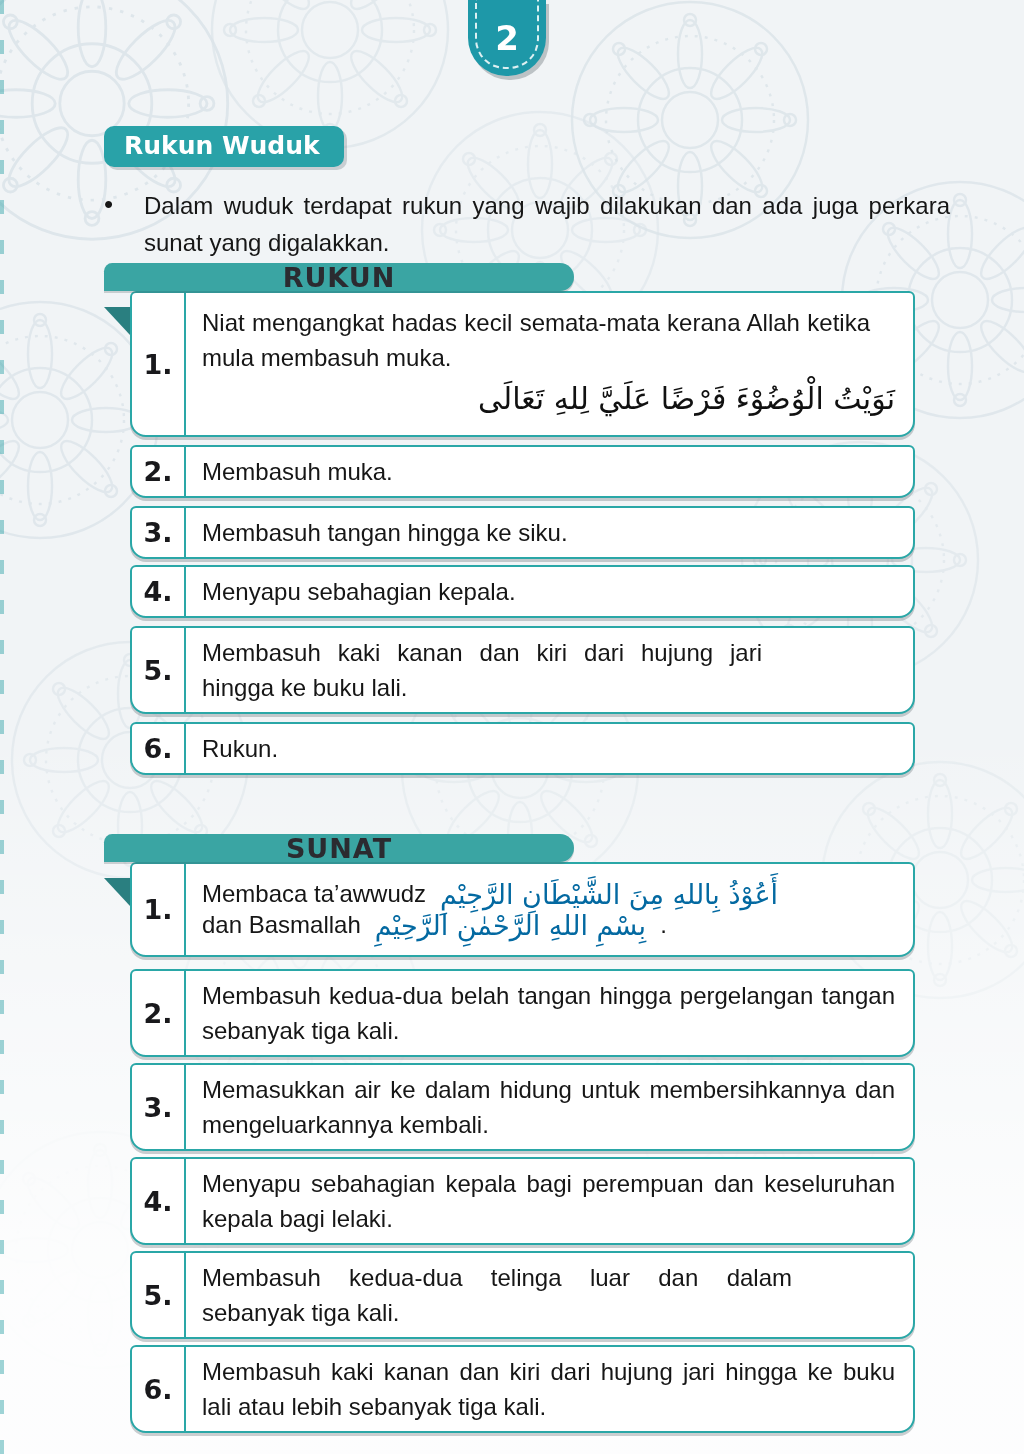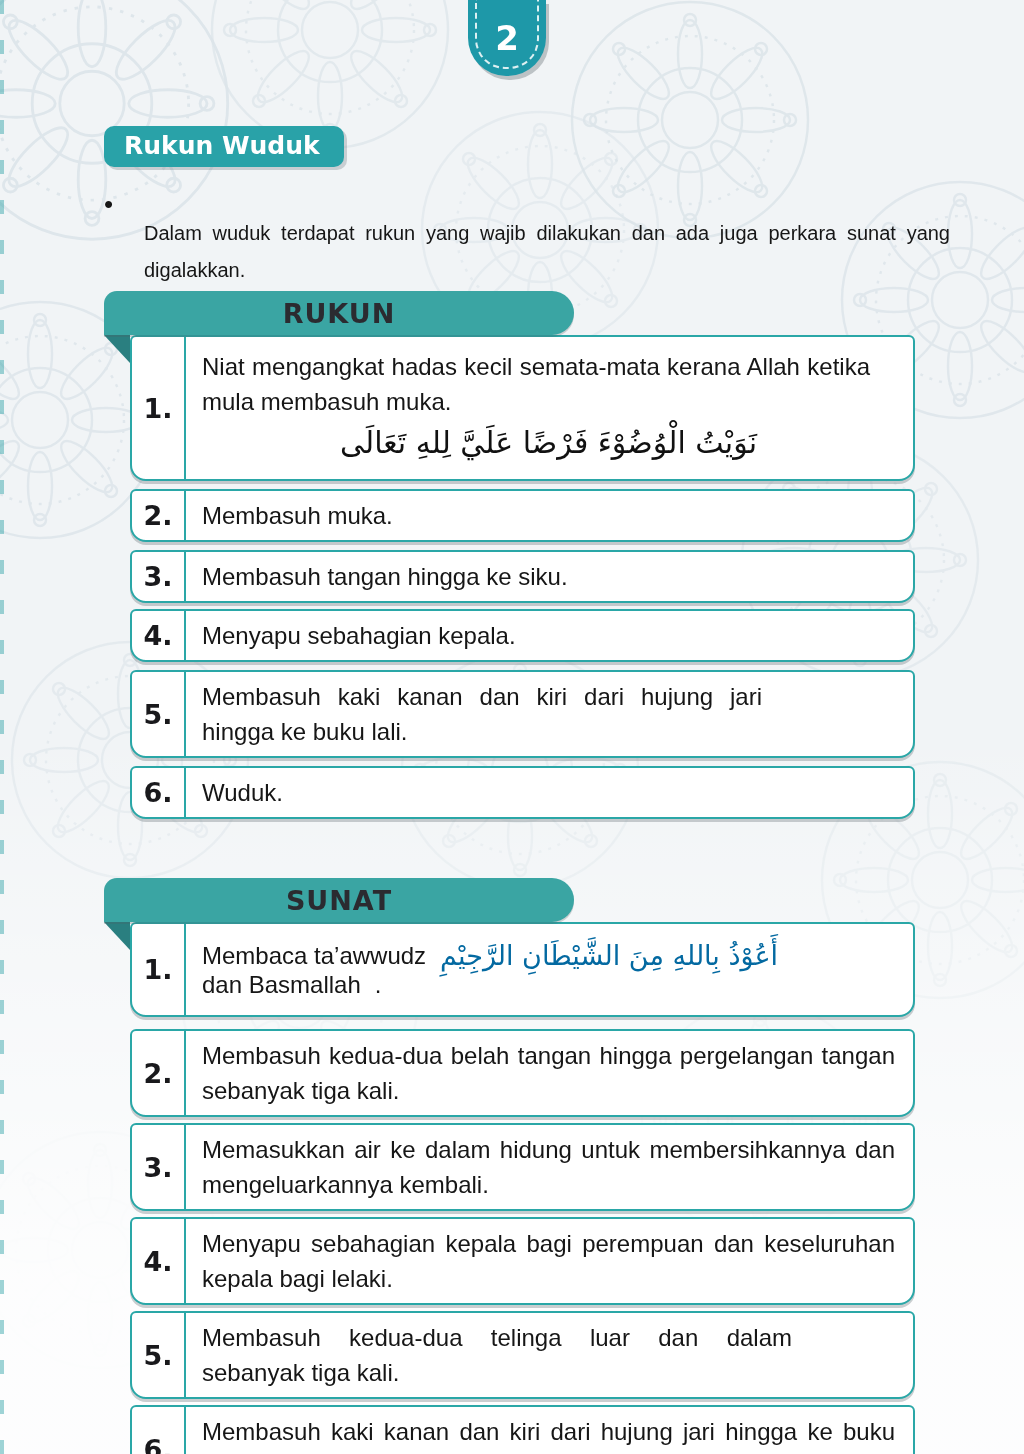--- a/index.html
+++ b/index.html
@@ -37,26 +37,26 @@
   
   .content { position:relative; z-index:2; padding:126px 0 0 104px; width:1024px; }
   .title-tag {
     display:inline-block; background:#29a2a8; color:#fff;
     font-weight:bold; font-size:25px; padding:5px 24px 7px 20px;
     border-radius:10px; box-shadow:3px 3px 0 rgba(110,120,125,.3);
     font-family:"DejaVu Sans", sans-serif;
   }
   .intro { display:flex; margin-top:20px; width:846px; }
   .intro .bullet { font-size:26px; width:40px; flex:none; padding-top:2px; }
-  .intro .txt { font-size:20px; line-height:37px; text-align:justify;margin-top:28px; }
+  .intro .txt { font-size:24px; line-height:37px; text-align:justify; }
   
   .section { position:relative; margin-top:2px; }
   .section.sunat { margin-top:59px; }
   .tab {
-    width:470px; height:44px; background:#3aa5a3;
+    width:470px; height:28px; background:#3aa5a3;
     border-radius:14px 24px 24px 0;
     display:flex; align-items:center; justify-content:center;
     box-shadow:0 2px 0 rgba(80,90,95,.25);
     position:relative; z-index:2;
   }
   .tab .tab-label {
     font-family:"DejaVu Sans", sans-serif; font-weight:bold;
     font-size:27px; letter-spacing:1px; color:#2b2b30;
   }
   .fold {
@@ -73,21 +73,21 @@
   }
   .item-box .num {
     width:54px; flex:none; border-right:2px solid #2aa7a7;
     display:flex; align-items:center; justify-content:center;
     font-family:"DejaVu Sans", sans-serif; font-weight:bold; font-size:27px; color:#19191c;
   }
   .item-box .cell { flex:1; padding:7px 18px 7px 16px; display:flex; flex-direction:column; justify-content:center; }
   .item-box .txt { font-size:24px; line-height:35px; text-align:justify; }
   .arabic-line {
     font-family:"DejaVu Sans", sans-serif; font-size:30px; line-height:48px;
-    text-align:center; direction:rtl; color:#111;
+    direction:rtl; color:#111;
   }
   .trans-line { font-style:italic; font-size:22px; line-height:28px; color:#1c1c1c; }
   .mix-row { display:flex; align-items:center; gap:14px; }
   .mix-row .lbl { font-size:24px; }
   .mix-row .ar {
     font-family:"DejaVu Sans", sans-serif; font-size:27px; direction:rtl; color:#0369a1;
   }
 </style>
 </head>
 <body>
@@ -194,21 +194,21 @@
       <div class="item-box" style="min-height:76px;">
         <div class="num">5.</div>
         <div class="cell">
             <div class="txt" style="width:560px;">Membasuh kaki kanan dan kiri dari hujung jari hingga ke buku lali.</div>
           </div>
       </div>
 
       <div class="item-box" style="min-height:47px;margin-bottom:0;">
         <div class="num">6.</div>
         <div class="cell">
-            <div class="txt">Wuduk.</div>
+            <div class="txt">Rukun.</div>
           </div>
       </div>
 
     </div>
   </div>
 
   
   <div class="section sunat">
     <div class="tab">
       <span class="tab-label">SUNAT</span>
@@ -218,20 +218,21 @@
 
       <div class="item-box" style="min-height:95px;margin-bottom:12px;">
         <div class="num">1.</div>
         <div class="cell">
           <div class="mix-row">
             <span class="lbl">Membaca ta’awwudz</span>
             <span class="ar">أَعُوْذُ بِاللهِ مِنَ الشَّيْطَانِ الرَّجِيْمِ</span>
           </div>
           <div class="mix-row" style="margin-top:0;">
             <span class="lbl">dan Basmallah</span>
+            <span class="ar">بِسْمِ اللهِ الرَّحْمٰنِ الرَّحِيْمِ</span>
             <span class="lbl">.</span>
           </div>
         </div>
       </div>
 
       <div class="item-box" style="min-height:75px;margin-bottom:6px;">
         <div class="num">2.</div>
         <div class="cell">
             <div class="txt">Membasuh kedua-dua belah tangan hingga pergelangan tangan sebanyak tiga kali.</div>
           </div>

